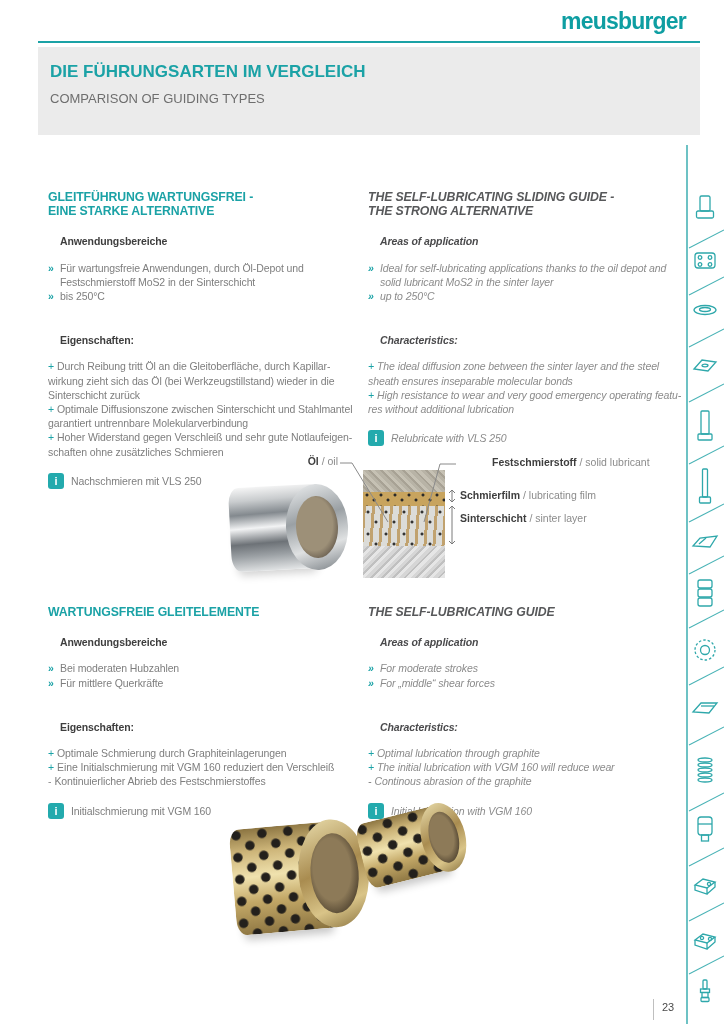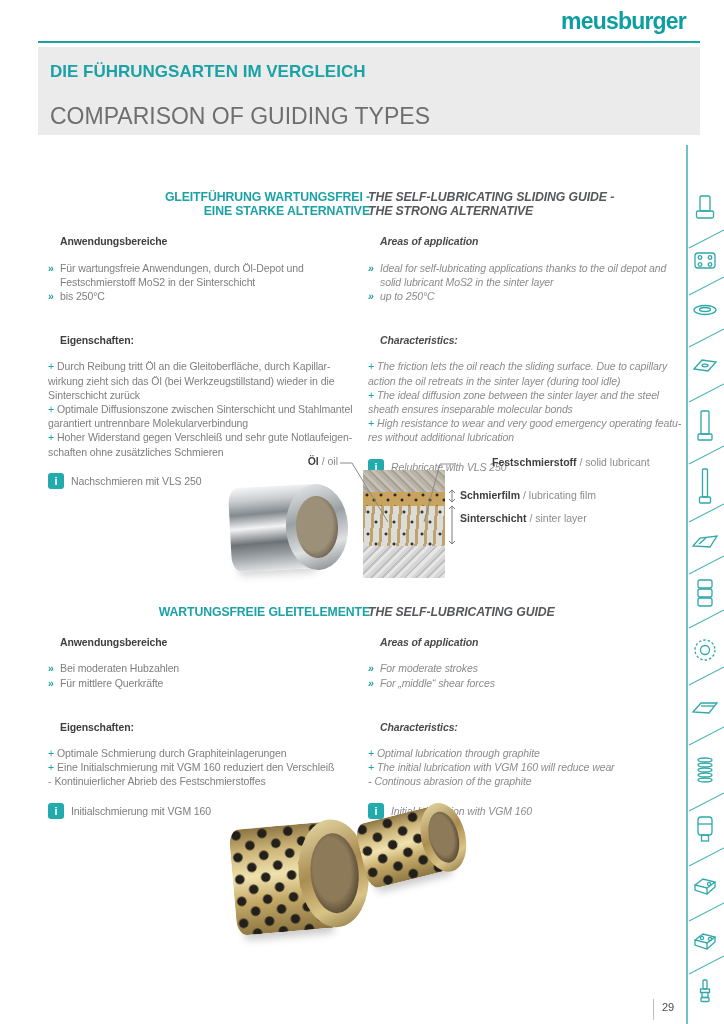--- a/index.html
+++ b/index.html
@@ -4,28 +4,28 @@
 <style>
   html,body{margin:0;padding:0;background:#fff;}
   .page{position:relative;width:724px;height:1024px;background:#fff;overflow:hidden;
         font-family:"Liberation Sans",sans-serif;-webkit-font-smoothing:antialiased;}
   
   .logo{position:absolute;top:8px;right:38px;font-size:23px;font-weight:bold;
         letter-spacing:-0.8px;color:#0E9EA2;}
   .top-rule{position:absolute;left:38px;top:41px;width:662px;height:2px;background:#1BA2A6;}
   .band{position:absolute;left:38px;top:47px;width:662px;height:88px;background:#EBEBEB;}
   .band .t1{position:absolute;left:12px;top:15px;font-size:17px;font-weight:bold;color:#1BA2A6;}
-  .band .t2{position:absolute;left:12px;top:56px;font-size:23px;color:#6E6E6E;}
+  .band .t2{position:absolute;left:12px;top:44px;font-size:13px;color:#6E6E6E;}
   
   .col{position:absolute;width:322px;font-size:10.5px;line-height:14.2px;letter-spacing:-0.1px;}
   .col.de-col{left:48px;color:#7E7E7E;}
   .col.en-col{left:368px;color:#8B8B8B;font-style:italic;}
   .s1{top:190px;} .s2{top:605px;}
   .sec-head{font-weight:bold;white-space:pre-line;margin:0 0 16px 0;}
-  .de-col .sec-head{color:#1BA2A6;text-align:right;}
+  .de-col .sec-head{color:#1BA2A6;}
   .en-col .sec-head{color:#57585A;}
   .sub-head{font-weight:bold;color:#3E3E3E;margin:12px;}
   .en-col .sub-head{color:#4A4A4C;}
   .item{margin:0;}
   .hang{display:flex;}
   .hang .mk{width:12px;flex:none;font-weight:bold;}
   .hang .tx{white-space:pre-line;}
   .flow{white-space:pre-line;}
   .flow .mk{margin-right:3px;}
   .mk-teal{color:#1BA2A6;}
@@ -146,22 +146,20 @@
       <span class="mk mk-teal">»</span>
       <span class="tx">Ideal for self-lubricating applications thanks to the oil depot and
 solid lubricant MoS2 in the sinter layer</span>
     </div>
     <div class="item hang">
       <span class="mk mk-teal">»</span>
       <span class="tx">up to 250°C</span>
     </div>
     <div class="gap"></div>
     <p class="sub-head">Characteristics:</p>
-    <p class="item flow"><span class="mk mk-teal">+</span><span>The friction lets the oil reach the sliding surface. Due to capillary
-action the oil retreats in the sinter layer (during tool idle)</span></p>
     <p class="item flow"><span class="mk mk-teal">+</span><span>The ideal diffusion zone between the sinter layer and the steel
 sheath ensures inseparable molecular bonds</span></p>
     <p class="item flow"><span class="mk mk-teal">+</span><span>High resistance to wear and very good emergency operating featu-
 res without additional lubrication</span></p>
     <div class="info-row">
       <span class="info-icon">i</span>
       <span>Relubricate with VLS 250</span>
     </div>
   </section>
 
@@ -343,15 +341,15 @@
           <rect x="-2" y="-13" width="4" height="9" rx="1"></rect>
             <rect x="-4.5" y="-4" width="9" height="3.5"></rect>
           <rect x="-3" y="-0.5" width="6" height="5"></rect>
             <rect x="-4" y="4.5" width="8" height="4" rx="1"></rect>
         </g>
       </g>
     </svg>
   </aside>
 
   <div class="pagenum-bar"></div>
-  <div class="pagenum">29</div>
+  <div class="pagenum">23</div>
 
 </div>
 
 </body></html>

